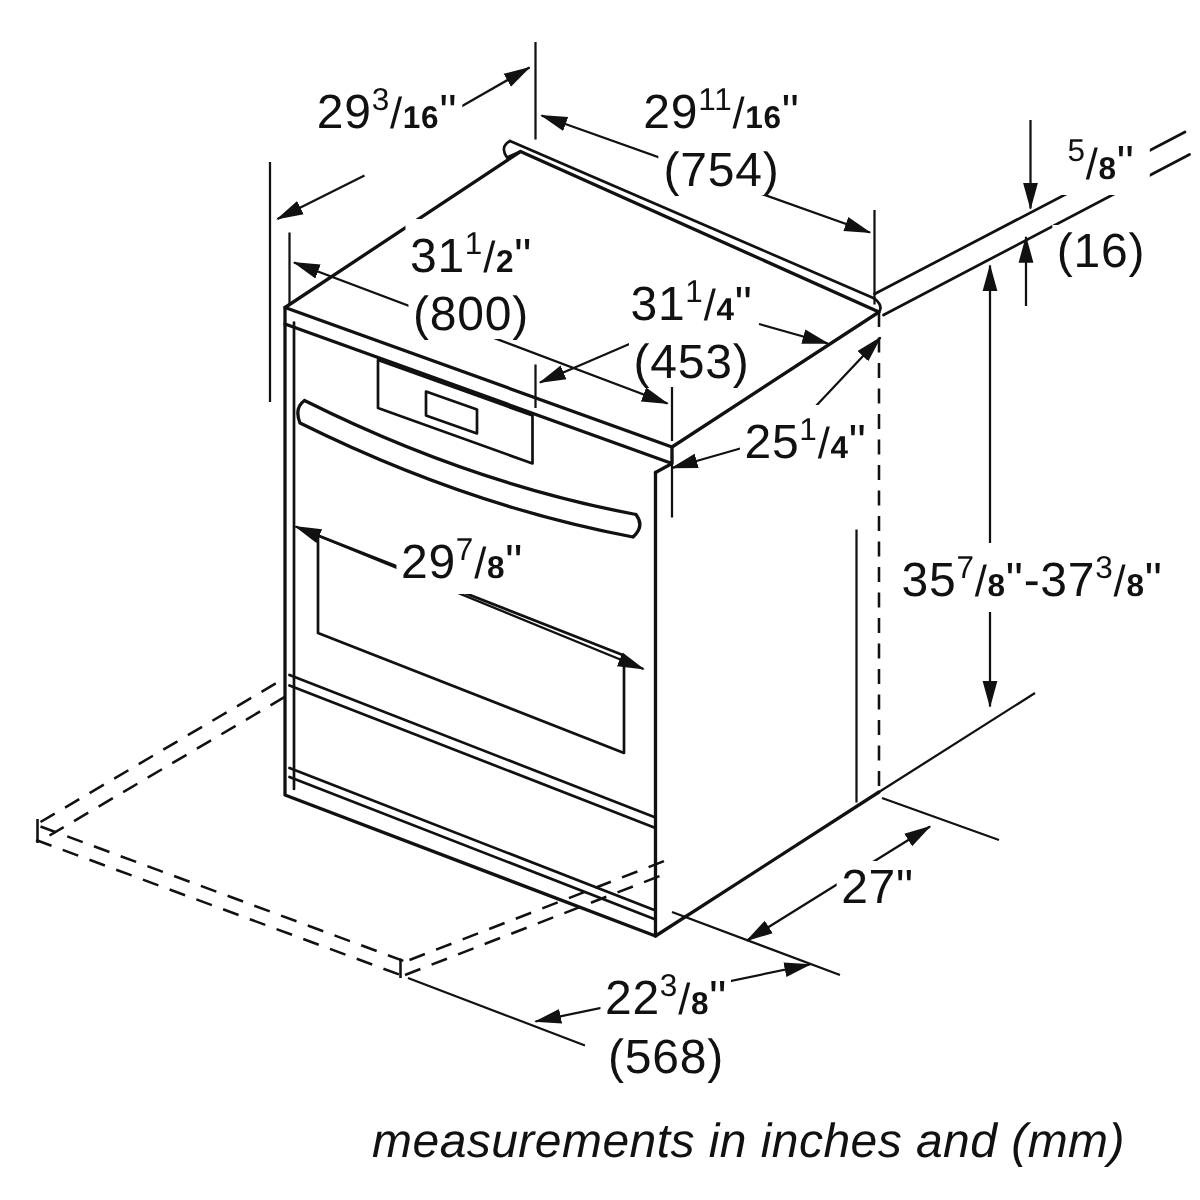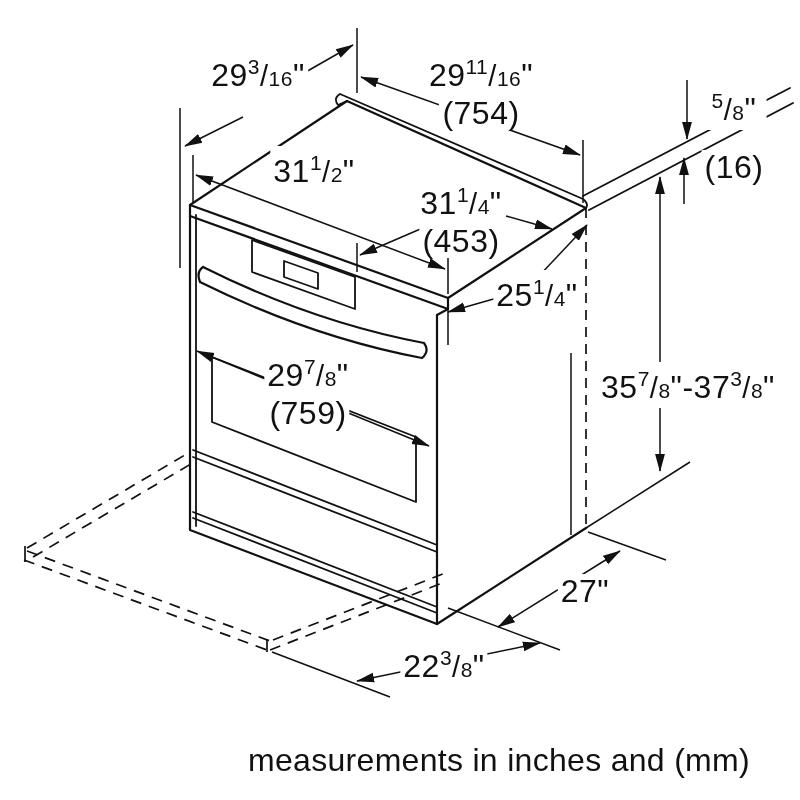--- a/index.html
+++ b/index.html
@@ -7,24 +7,24 @@
          font-family:"Liberation Sans","DejaVu Sans",sans-serif;color:#111;}
   .stage svg{position:absolute;left:0;top:0;}
   .labels{position:absolute;left:0;top:0;width:800px;height:800px;}
   .dim{position:absolute;transform:translateX(-50%);text-align:center;line-height:34px;
        font-size:32px;letter-spacing:.5px;white-space:nowrap;}
   .dim .in,.dim .mm{display:inline-block;background:#fff;padding:0 3px;}
   .dim .in{display:block;}
   .dim .mm{display:inline-block;}
   .fr .nu{font-size:21px;vertical-align:12px;}
   .fr .sl{font-size:29px;}
-  .fr .de{font-size:21px;vertical-align:0;}
+  .fr .de{font-size:21px;vertical-align:0;font-weight:bold;}
   .dim-trim .mm{margin-top:20px;}
   .caption{position:absolute;transform:translateX(-50%);font-size:32px;letter-spacing:.3px;
-           white-space:nowrap;}
+           white-space:nowrap;font-style:italic;}
   
   .p-rear{left:258px;top:50px;}
   .p-back{left:481px;top:50px;}
   .p-trim{left:734px;top:84px;}
   .p-oaw{left:314px;top:146px;}
   .p-ctw{left:461px;top:178px;}
   .p-std{left:537px;top:270px;}
   .p-door{left:308px;top:350px;}
   .p-hgt{left:688px;top:362px;}
   .p-base{left:585px;top:574px;}
@@ -106,36 +106,36 @@
   <div class="dim p-rear">
     <span class="in"><span>29</span><span class="fr"><span class="nu">3</span><span class="sl">/</span><span class="de">16</span></span><span>"</span></span>
   </div>
   <div class="dim p-back">
     <span class="in"><span>29</span><span class="fr"><span class="nu">11</span><span class="sl">/</span><span class="de">16</span></span><span>"</span></span><span class="mm">(754)</span>
   </div>
   <div class="dim p-trim dim-trim">
     <span class="in"><span class="fr"><span class="nu">5</span><span class="sl">/</span><span class="de">8</span></span><span>"</span></span><span class="mm">(16)</span>
   </div>
   <div class="dim p-oaw">
-    <span class="in"><span>31</span><span class="fr"><span class="nu">1</span><span class="sl">/</span><span class="de">2</span></span><span>"</span></span>
+    <span class="in"><span>31</span><span class="fr"><span class="nu">1</span><span class="sl">/</span><span class="de">2</span></span><span>"</span></span><span class="mm">(800)</span>
   </div>
   <div class="dim p-ctw">
     <span class="in"><span>31</span><span class="fr"><span class="nu">1</span><span class="sl">/</span><span class="de">4</span></span><span>"</span></span><span class="mm">(453)</span>
   </div>
   <div class="dim p-std">
     <span class="in"><span>25</span><span class="fr"><span class="nu">1</span><span class="sl">/</span><span class="de">4</span></span><span>"</span></span>
   </div>
   <div class="dim p-door">
-    <span class="in"><span>29</span><span class="fr"><span class="nu">7</span><span class="sl">/</span><span class="de">8</span></span><span>"</span></span><span class="mm">(759)</span>
+    <span class="in"><span>29</span><span class="fr"><span class="nu">7</span><span class="sl">/</span><span class="de">8</span></span><span>"</span></span>
   </div>
   <div class="dim p-hgt">
     <span class="in"><span>35</span><span class="fr"><span class="nu">7</span><span class="sl">/</span><span class="de">8</span></span><span>"-37</span><span class="fr"><span class="nu">3</span><span class="sl">/</span><span class="de">8</span></span><span>"</span></span>
   </div>
   <div class="dim p-base">
     <span class="in"><span>27"</span></span>
   </div>
   <div class="dim p-cntr">
-    <span class="in"><span>22</span><span class="fr"><span class="nu">3</span><span class="sl">/</span><span class="de">8</span></span><span>"</span></span>
+    <span class="in"><span>22</span><span class="fr"><span class="nu">3</span><span class="sl">/</span><span class="de">8</span></span><span>"</span></span><span class="mm">(568)</span>
   </div>
   <div class="caption p-cap">measurements in inches and (mm)</div>
 </div>
 
 </div>
 
 </body></html>

